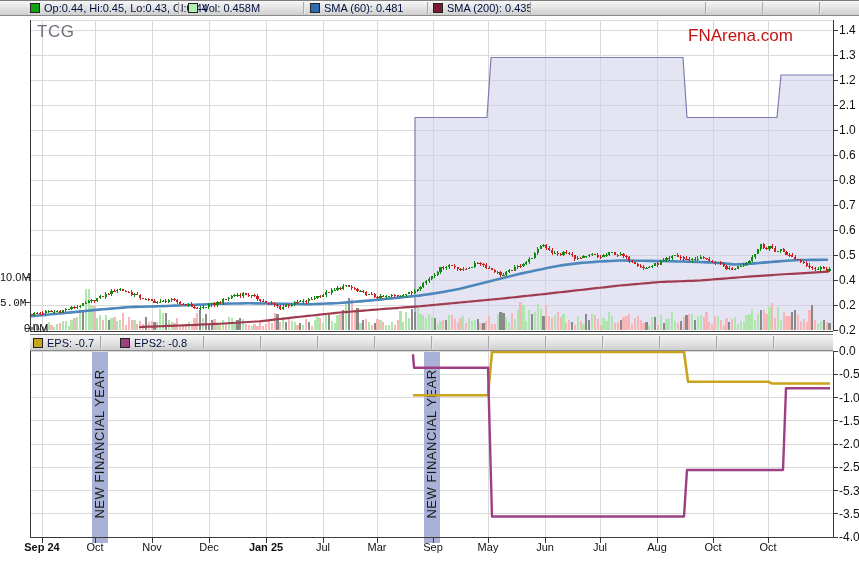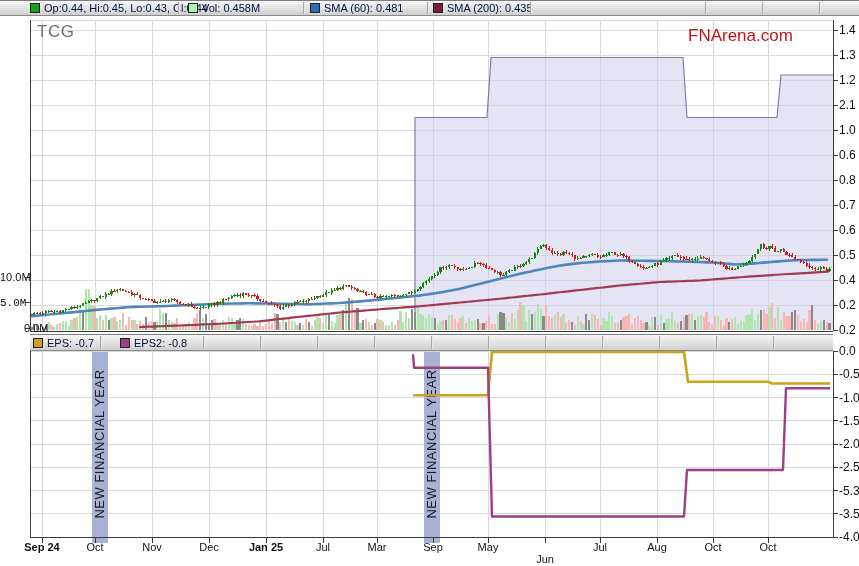--- a/index.html
+++ b/index.html
@@ -1072,19 +1072,19 @@
       <span class="lbl ylbl" style="left: 839px; top: 530px;">-4.0</span>
       <span class="lbl xlbl bold" style="left: 42px; top: 541px;">Sep 24</span>
       <span class="lbl xlbl" style="left: 95px; top: 541px;">Oct</span>
       <span class="lbl xlbl" style="left: 135px; top: 541px; margin-left: 17px;">Nov</span>
       <span class="lbl xlbl" style="left: 209px; top: 541px; text-align: right;">Dec</span>
       <span class="lbl xlbl bold" style="left: 266px; top: 541px;">Jan 25</span>
       <span class="lbl xlbl" style="left: 323px; top: 541px;">Jul</span>
       <span class="lbl xlbl" style="left: 377px; top: 541px;">Mar</span>
       <span class="lbl xlbl" style="left: 433px; top: 541px;">Sep</span>
       <span class="lbl xlbl" style="left: 488px; top: 541px;">May</span>
-      <span class="lbl xlbl" style="left: 545px; top: 541px; margin-top: 12px;">Jun</span>
+      <span class="lbl xlbl" style="left: 545px; top: 541px;">Jun</span>
       <span class="lbl xlbl" style="left: 600px; top: 541px;">Jul</span>
       <span class="lbl xlbl" style="left: 657px; top: 541px;">Aug</span>
       <span class="lbl xlbl" style="left: 713px; top: 541px;">Oct</span>
       <span class="lbl xlbl" style="left: 768px; top: 541px;">Oct</span>
     </div>
 </div>
 
 </body></html>

